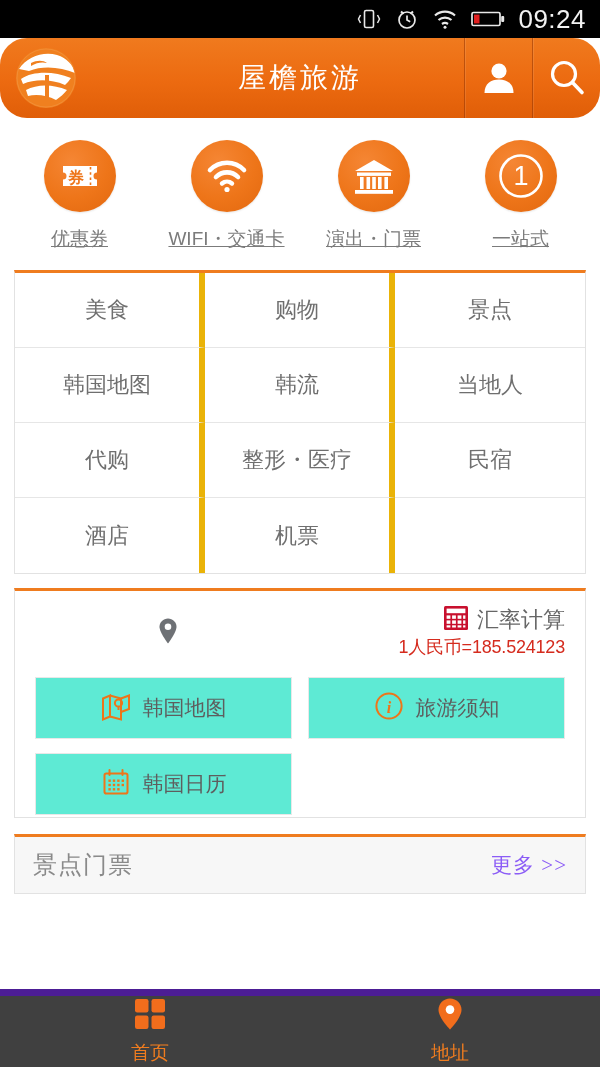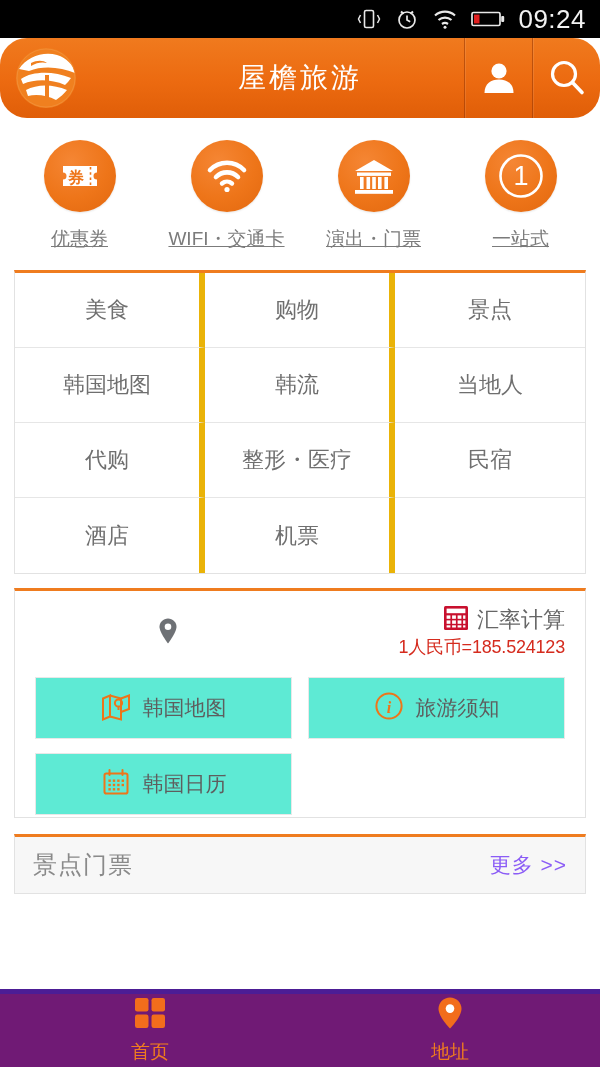--- a/index.html
+++ b/index.html
@@ -84,29 +84,30 @@
     display:flex; align-items:center; justify-content:center; gap:12px;
   }
   .tool-label { font-size:21px; color:#5e5e5e; }
 
   
   .tickets { margin-top:16px; }
   .tickets-bar {
     height:56px; background:#f7f7f7;
     display:flex; align-items:center; justify-content:space-between;
     padding:0 18px;
+    font-family:Liberation Serif, serif;
   }
   .tickets-title { font-size:24px; color:#8a8a8a; letter-spacing:1px; }
   .tickets-more { font-size:21px; color:#8b5cf6; letter-spacing:1px; }
 
   
   .spacer { flex:1 1 auto; }
   .bottomnav {
-    flex:0 0 78px; height:78px; border-top:5px solid #4c1d95;
-    background:#701a75; display:flex; align-items:center;
+    flex:0 0 78px; height:78px; border-top:7px solid #4c1d95;
+    background:#404040; display:flex; align-items:center;
   }
   .navitem { flex:1; display:flex; flex-direction:column; align-items:center; gap:5px; }
   .navlabel { font-size:19px; color:#ef7c1f; }
 </style>
 </head>
 <body>
 
 <div id="app">
 
   <div class="statusbar">

